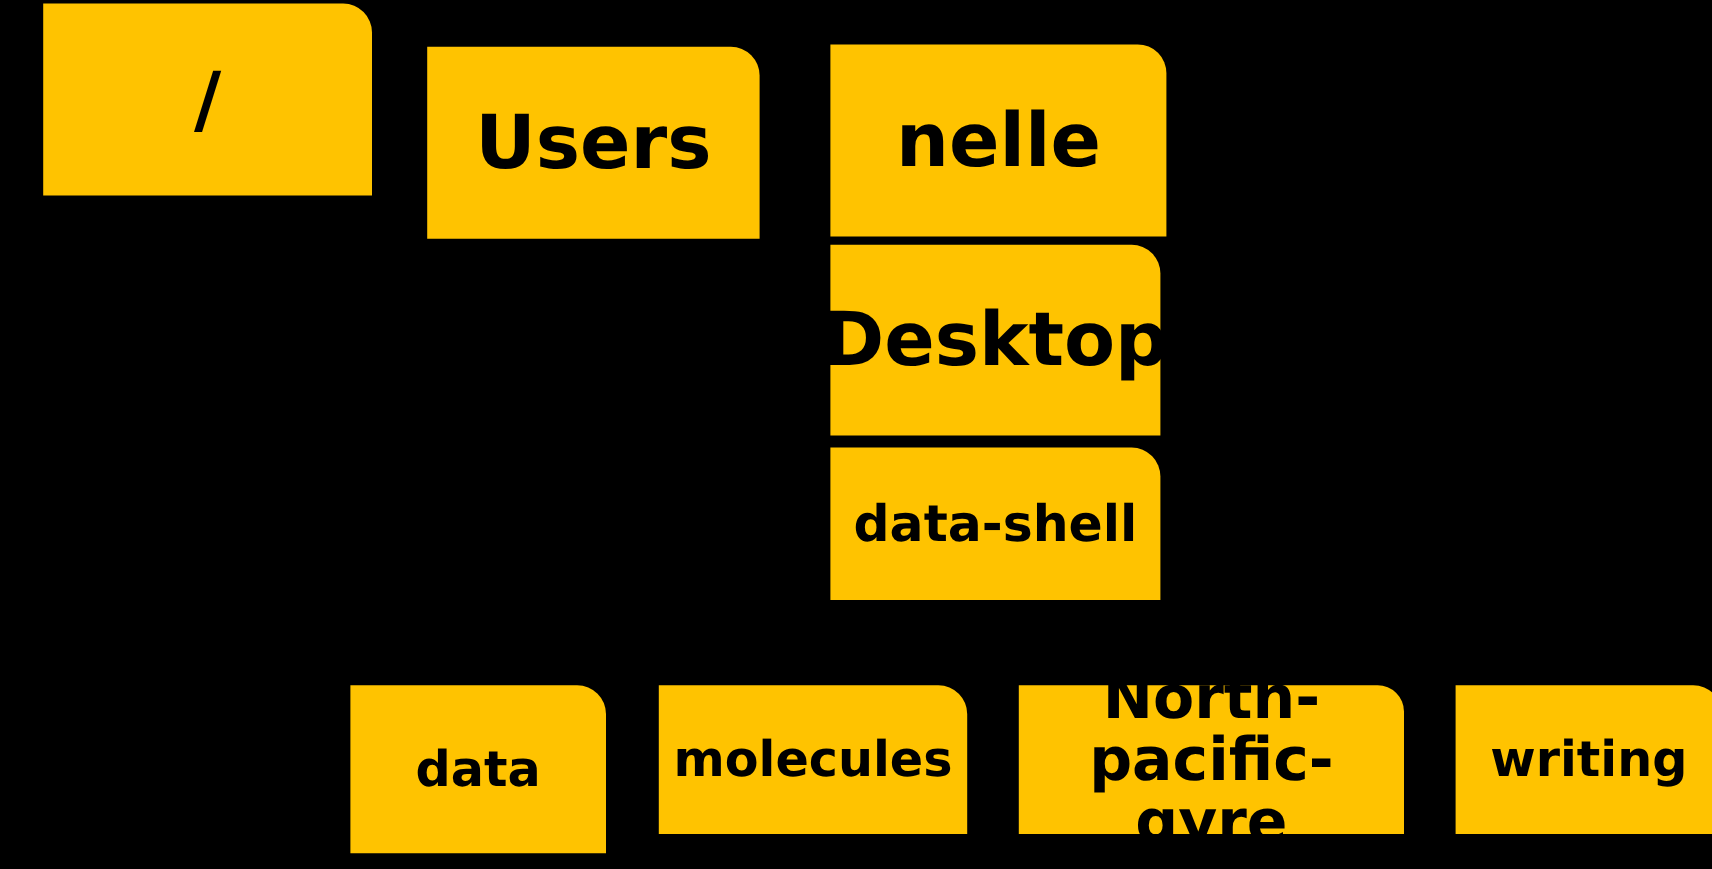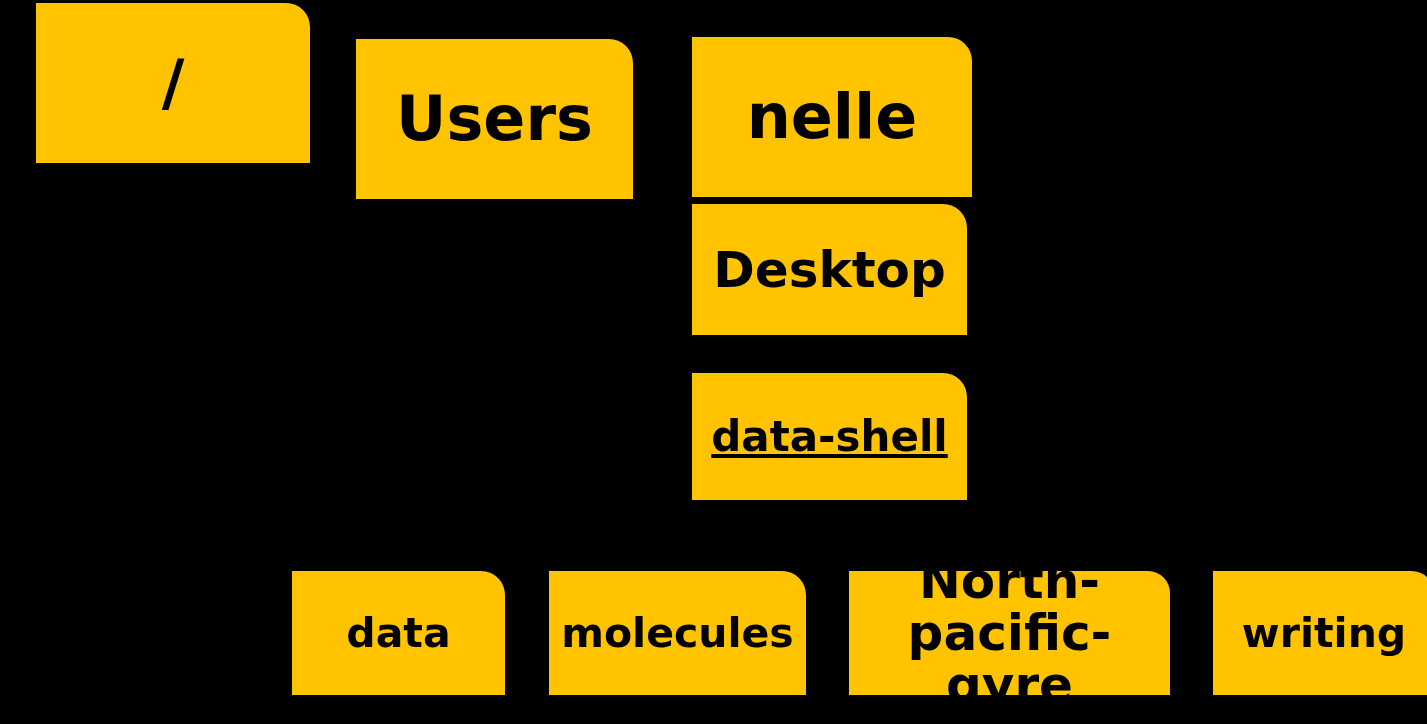--- a/index.html
+++ b/index.html
@@ -38,26 +38,26 @@
     padding: 0 10px;
     white-space: pre-line;
   }
 
   
   .n-root      { left: 36px;   top: 3px;   width: 274px; height: 160px; font-size: 62px; }
   .n-users     { left: 356px;  top: 3px;   width: 277px; height: 160px; font-size: 62px; margin-top: 36px; }
   .n-nelle     { left: 692px;  top: 3px;   width: 280px; height: 160px; font-size: 62px; margin-top: 34px; }
 
   
-  .n-desktop   { left: 692px;  top: 204px; width: 275px; height: 131px; font-size: 50px; }
-  .n-datashell { left: 692px;  top: 373px; width: 275px; height: 127px; font-size: 42px; text-decoration: underline; }
+  .n-desktop   { left: 692px;  top: 204px; width: 275px; height: 159px; font-size: 62px; }
+  .n-datashell { left: 692px;  top: 373px; width: 275px; height: 127px; font-size: 42px; }
 
   
   .n-creatures { left: 13px;   top: 571px; width: 237px; height: 124px; font-size: 41px; }
-  .n-data      { left: 292px;  top: 571px; width: 213px; height: 124px; font-size: 41px; }
+  .n-data      { left: 292px;  top: 571px; width: 213px; height: 140px; font-size: 41px; }
   .n-molecules { left: 549px;  top: 571px; width: 257px; height: 124px; font-size: 41px; }
   .n-gyre      { left: 849px;  top: 571px; width: 321px; height: 124px; font-size: 50px;
                  border-radius: 0 22px 0 0; }
   .n-writing   { left: 1213px; top: 571px; width: 222px; height: 124px; font-size: 41px; }
 </style>
 </head>
 <body>
 
 <div id="canvas">
 

